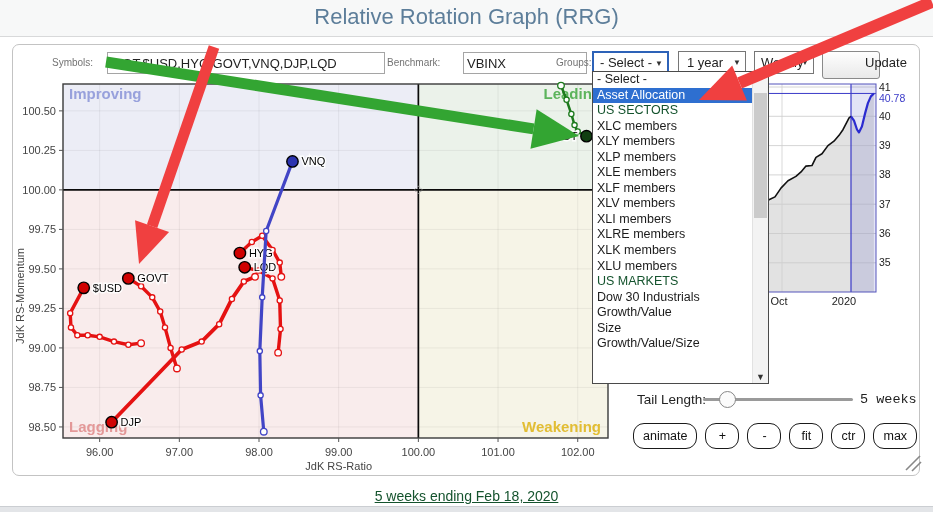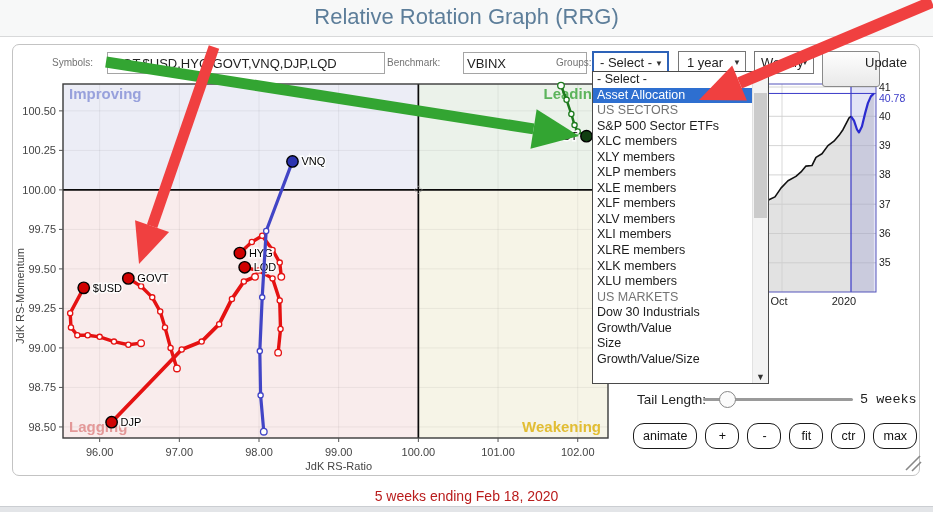--- a/index.html
+++ b/index.html
@@ -12,48 +12,48 @@
          font-size:22px;color:#5d7e9a;}
   .panel{position:absolute;left:12px;top:44px;width:908px;height:432px;background:#fff;
          border:1px solid #c3c3c3;border-radius:7px;}
   .lbl{position:absolute;font-size:10px;color:#737373;z-index:10;white-space:nowrap;}
   .tbx{position:absolute;height:22px;border:1px solid #a5a5a5;background:#fff;
        font-family:"Liberation Sans",sans-serif;font-size:13px;color:#222;padding:0 3px;z-index:10;}
   .sel{position:absolute;height:23px;border:1px solid #767676;background:#fff;
        font-size:13px;color:#222;padding:3px 16px 0 6px;z-index:10;white-space:nowrap;}
   .sel .car{position:absolute;right:4px;top:6px;font-size:8px;color:#333;}
   .sel-groups{border:2px solid #2d62b8;padding-top:2px;}
-  .updbtn{position:absolute;left:822px;top:51px;width:58px;height:36px;z-index:10;
+  .updbtn{position:absolute;left:822px;top:51px;width:58px;height:28px;z-index:10;
           border:1px solid #8a8a8a;border-radius:3px;background:linear-gradient(#fefefe,#e9e9e9);
           font-size:13px;color:#222;text-align:center;line-height:21px;padding-left:42px;}
   #chart-svg{position:absolute;left:0;top:0;z-index:5;pointer-events:none;}
   #arrow-svg{position:absolute;left:0;top:0;z-index:40;pointer-events:none;}
   .dd{position:absolute;left:592px;top:71px;width:177px;height:313px;background:#fff;
       border:1px solid #4a4a4a;z-index:30;}
   .dd-items{position:absolute;left:0;top:0;right:16px;bottom:0;overflow:hidden;}
   .dd-item{height:15.55px;line-height:15.4px;font-size:12.5px;padding-left:4px;color:#1c1c1c;
            white-space:nowrap;overflow:hidden;}
-  .dd-item.group{color:#737373;}
+  .dd-item.group{color:#14532d;}
   .dd-item.selected{background:#2e6fd0;color:#fff;}
   .dd-sb{position:absolute;top:0;right:0;bottom:0;width:16px;background:#f3f3f3;
          border-left:1px solid #e2e2e2;}
   .dd-thumb{position:absolute;top:21px;left:1px;right:1px;height:125px;background:#cbcbcb;}
   .dd-down{position:absolute;bottom:1px;left:0;right:0;text-align:center;font-size:9px;color:#333;}
   .tl-label{position:absolute;left:637px;top:392px;font-size:13.5px;color:#222;z-index:10;}
   .tl-value{position:absolute;left:860px;top:392px;font-size:13.5px;color:#222;z-index:10;font-family:Liberation Mono, monospace;}
   .track{position:absolute;left:703px;top:398px;width:150px;height:3px;background:#9a9a9a;
          border-radius:2px;z-index:10;}
   .knob{position:absolute;left:719px;top:391px;width:17px;height:17px;border-radius:50%;
         background:#fbfbfb;border:1px solid #878787;z-index:11;}
   .btnrow{position:absolute;left:633px;top:423px;display:flex;gap:8px;z-index:10;}
   .pill{height:22px;border:1.3px solid #1a1a1a;border-radius:11px;background:#fff;
         font-size:12.5px;color:#111;display:flex;align-items:center;justify-content:center;
         padding:12px 9px;min-width:34px;}
   .caption{position:absolute;left:0;top:488px;width:933px;text-align:center;
-           font-size:14px;color:#b91c1c;}
+           font-size:14px;color:#14532d;text-decoration:underline;}
   .bstrip{position:absolute;left:0;top:506px;width:933px;height:6px;background:#e3e5e8;
           border-top:1px solid #cbced2;}
 </style>
 </head>
 <body>
 
 <div class="header"></div>
 <div class="title">Relative Rotation Graph (RRG)</div>
 
 <div class="panel"></div>
@@ -225,21 +225,20 @@
     <text x="879" y="102.44599999999997" font-family="&quot;Liberation Sans&quot;,sans-serif" fill="#3a3ac8" font-size="10.5">40.78</text>
     <text x="779" y="305" font-family="&quot;Liberation Sans&quot;,sans-serif" fill="#222" font-size="11" text-anchor="middle">Oct</text>
     <text x="844" y="305" font-family="&quot;Liberation Sans&quot;,sans-serif" fill="#222" font-size="11" text-anchor="middle">2020</text>
   </svg>
 
 <div class="dd">
   <div class="dd-items" id="dd-items">
       <div class="dd-item ">- Select -</div>
       <div class="dd-item selected">Asset Allocation</div>
       <div class="dd-item group">US SECTORS</div>
-      <div class="dd-item ">S&amp;P 500 Sector ETFs</div>
       <div class="dd-item ">XLC members</div>
       <div class="dd-item ">XLY members</div>
       <div class="dd-item ">XLP members</div>
       <div class="dd-item ">XLE members</div>
       <div class="dd-item ">XLF members</div>
       <div class="dd-item ">XLV members</div>
       <div class="dd-item ">XLI members</div>
       <div class="dd-item ">XLRE members</div>
       <div class="dd-item ">XLK members</div>
       <div class="dd-item ">XLU members</div>

